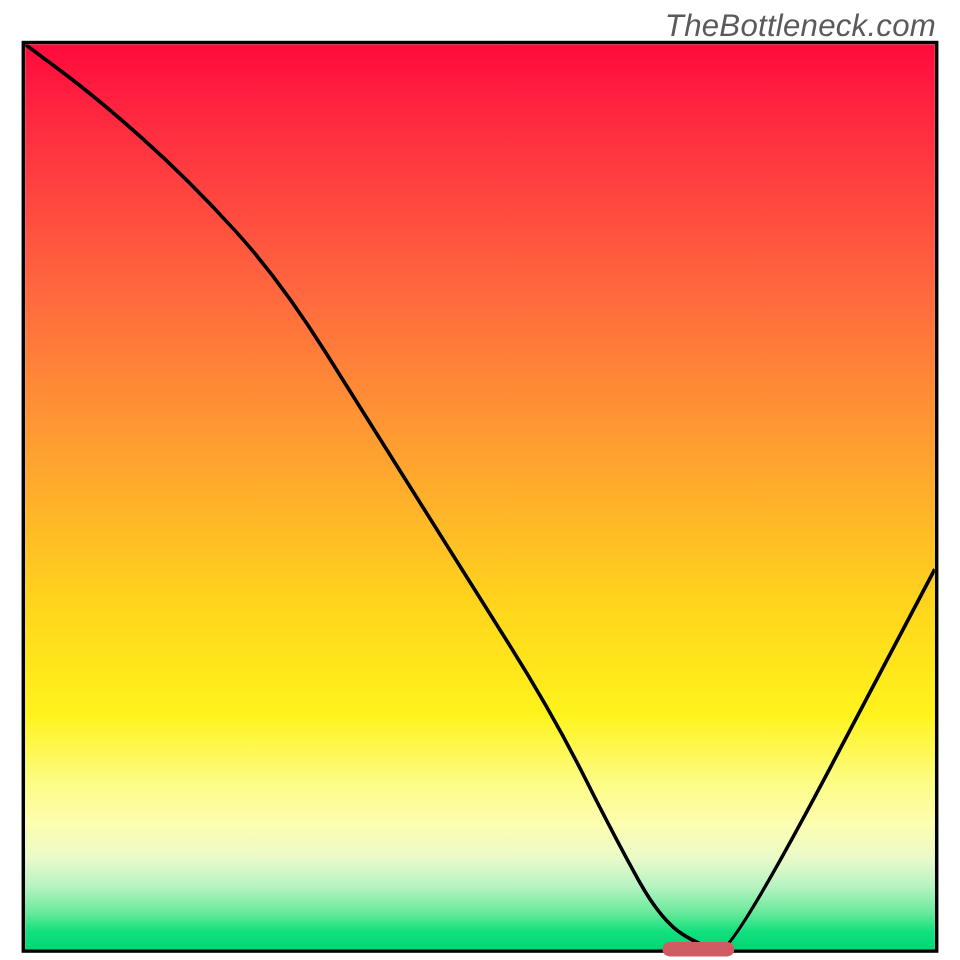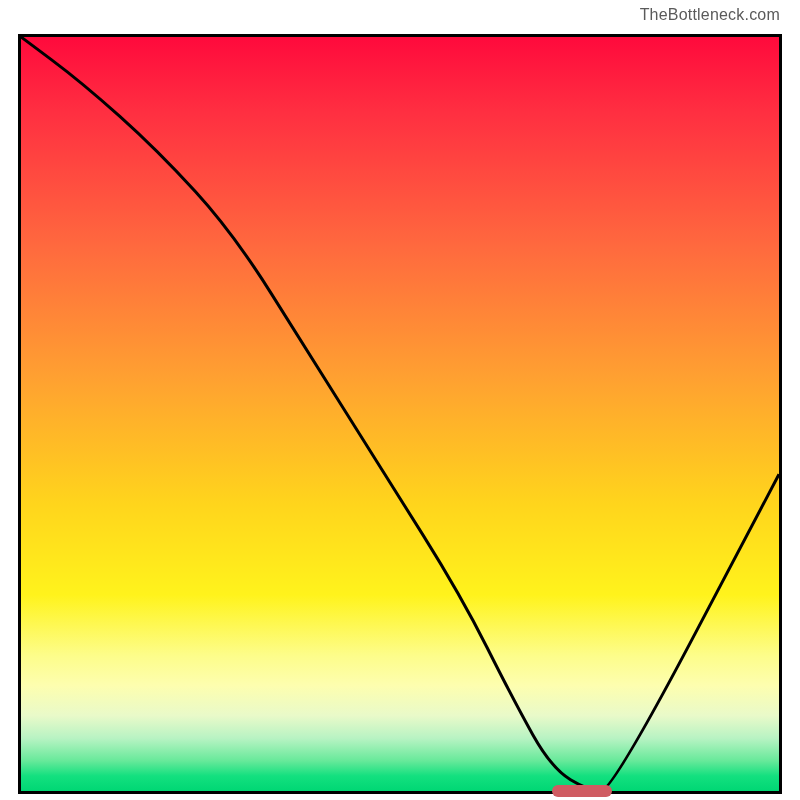--- a/index.html
+++ b/index.html
@@ -54,25 +54,26 @@
   .marker {
     position: absolute;
     height: 12px;
     border-radius: 6px;
     background: #cf5c62;
   }
   .watermark {
     position: absolute;
     top: 6px;
     right: 20px;
-    font-size: 16px;
+    font-size: 26px;
     font-weight: 500;
     color: #5a5a5a;
     font-family: Arial, Helvetica, sans-serif;
     letter-spacing: 0.2px;
+    font-style: italic;
   }
 </style>
 </head>
 <body>
 
 <div class="watermark">TheBottleneck.com</div>
 
 <div class="frame">
 
   <div class="gradient"></div>

